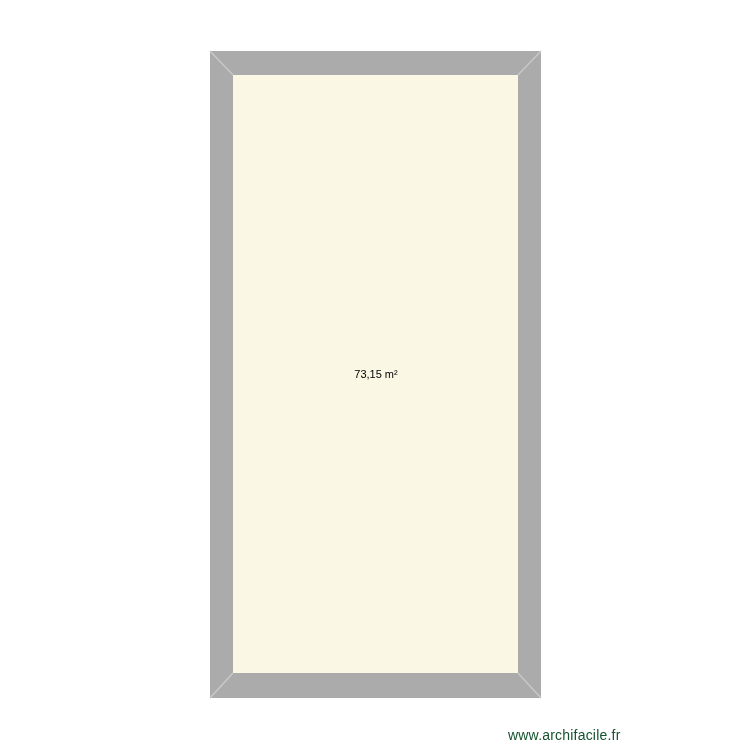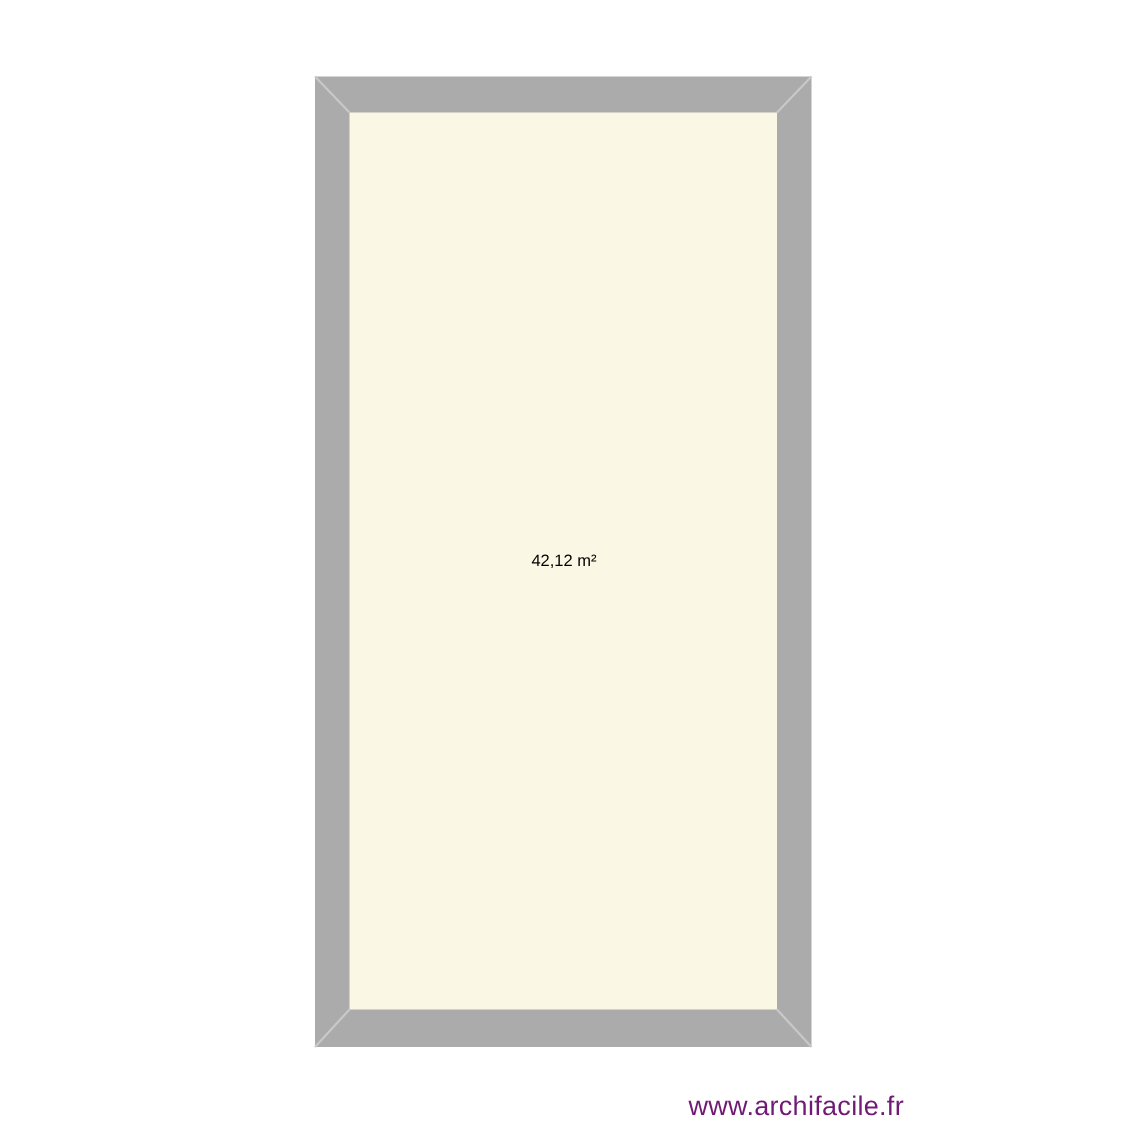--- a/index.html
+++ b/index.html
@@ -26,40 +26,40 @@
     position: absolute;
     left: 376px;
     top: 374px;
     transform: translate(-50%, -50%);
     font-size: 11px;
     color: #000000;
     white-space: nowrap;
   }
   .watermark {
     position: absolute;
-    left: 459px;
+    left: 508px;
     top: 727px;
-    font-size: 18px;
-    color: #701a75;
+    font-size: 14px;
+    color: #14532d;
     letter-spacing: 0.2px;
     white-space: nowrap;
   }
 </style>
 </head>
 <body>
 
 <div class="canvas">
   <svg class="plan-svg" width="750" height="750" viewBox="0 0 750 750">
 
     <rect x="210" y="51" width="331" height="647" fill="#ababab"></rect>
 
     <rect x="233" y="75" width="285" height="598" fill="#fbf7e5"></rect>
 
     <line x1="210" y1="51" x2="233" y2="75" stroke-width="1.5" stroke="#c8c8c8"></line>
     <line x1="541" y1="51" x2="518" y2="75" stroke-width="1.5" stroke="#c8c8c8"></line>
     <line x1="210" y1="698" x2="233" y2="673" stroke-width="1.5" stroke="#c8c8c8"></line>
     <line x1="541" y1="698" x2="518" y2="673" stroke-width="1.5" stroke="#c8c8c8"></line>
   </svg>
 
-  <div class="room-area-label">42,12 m²</div>
+  <div class="room-area-label">73,15 m²</div>
 
   <div class="watermark">www.archifacile.fr</div>
 </div>
 
 </body></html>

